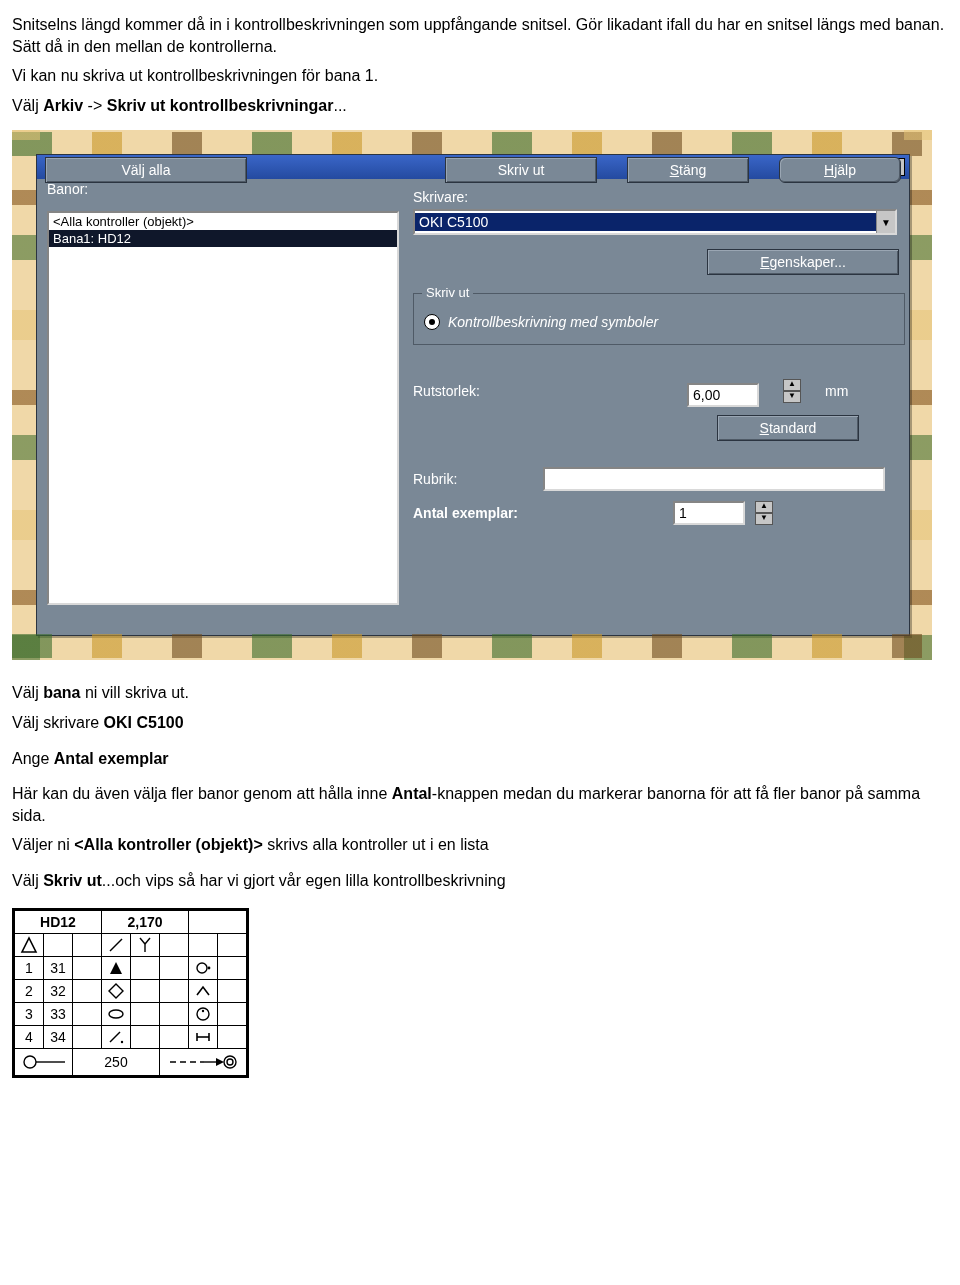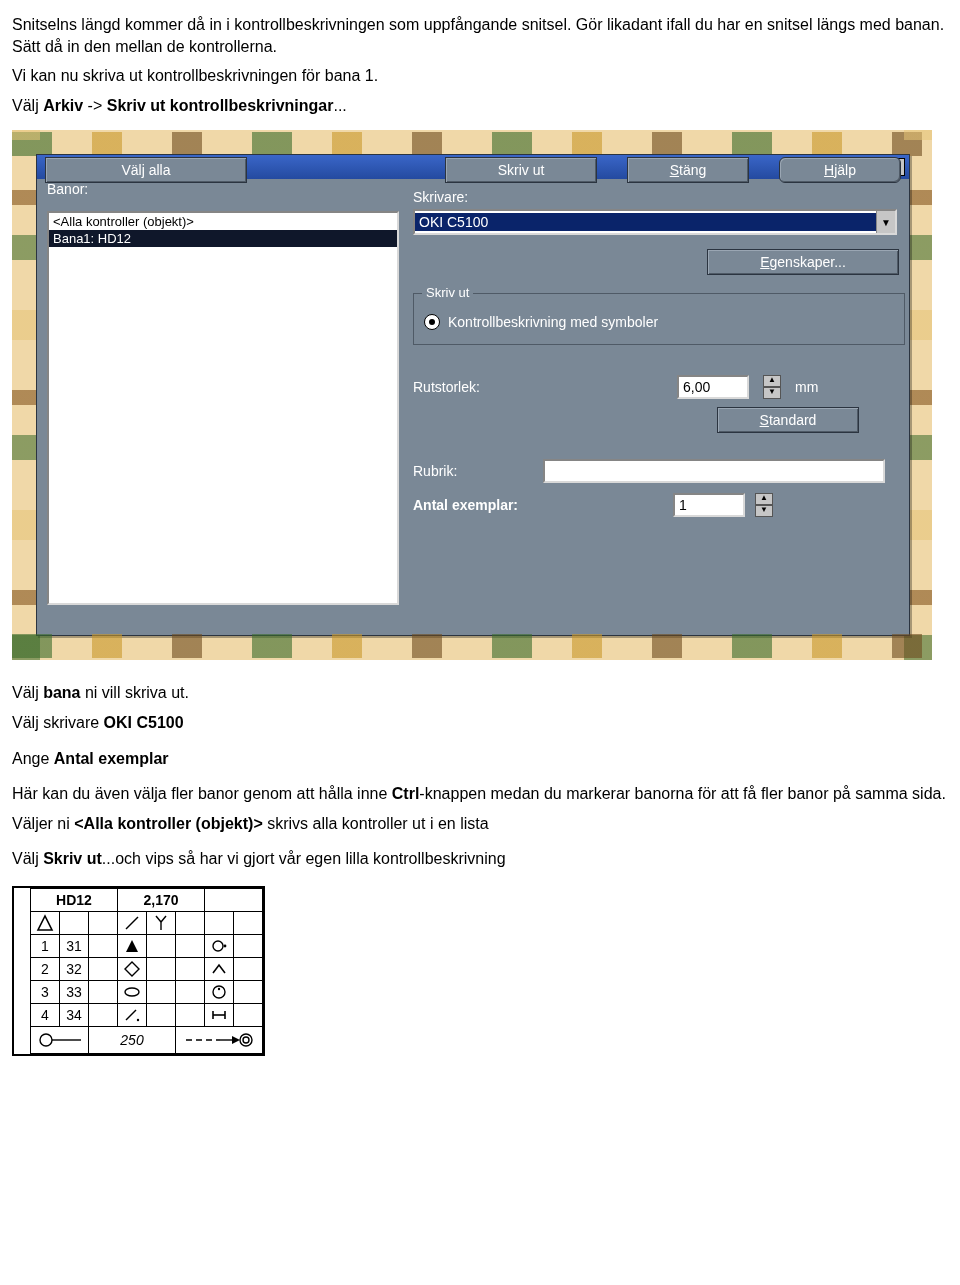--- a/index.html
+++ b/index.html
@@ -93,50 +93,49 @@
     background:#7a8896;border:1px solid #2b3440;
     box-shadow: inset 1px 1px 0 #9aa6b3, inset -1px -1px 0 #4f5a66;
     color:#fff;font-size:14px;text-align:center;
     display:inline-flex;align-items:center;justify-content:center;
   }
 
   .group{
     border:1px solid #4f5a66;position:relative;padding:16px 10px 10px 10px;margin-top:18px;width:470px;
   }
   .group .legend{position:absolute;top:-9px;left:8px;background:#7a8896;padding:0 4px;font-size:13px;}
-  .radio-row{display:flex;align-items:flex-start;gap:8px;margin:4px 0;}
+  .radio-row{display:flex;align-items:flex-start;gap:8px;margin:4px 0;font-style:italic;}
   .radio{
     width:14px;height:14px;border-radius:50%;background:#fff;border:1px solid #000;
     display:inline-flex;align-items:center;justify-content:center;
   }
   .radio.checked::after{content:"";width:6px;height:6px;border-radius:50%;background:#000;}
 
-  .num-row{display:flex;align-items:center;gap:14px;margin-top:30px;}
+  .num-row{display:flex;align-items:center;gap:24px;margin-top:30px;}
   .numbox{background:#fff;border:2px inset #d9d9d9;color:#000;padding:1px 4px;height:18px;display:inline-flex;align-items:center;}
   .spin{display:inline-flex;flex-direction:column;}
   .spin div{width:16px;height:10px;background:#c6c6c6;border:1px solid #555;font-size:8px;line-height:8px;text-align:center;color:#000;}
 
   .bottom-btns{position:absolute;left:8px;right:8px;bottom:8px;display:flex;gap:30px;align-items:center;}
   .bottom-btns .btn{height:24px;flex:1;}
   .bottom-btns .btn .u{text-decoration:underline;}
   .lbl-sm{font-size:14px;color:#fff;}
 
   
   .ctrl-table{
     border:2px solid #000; display:inline-block; font-family: Arial; font-size:14px;
     margin-top:8px;
-    padding-left:16px;
   }
   .ctrl-table table{border-collapse:collapse;}
   .ctrl-table td, .ctrl-table th{
     border:1px solid #000; width:28px; height:22px; text-align:center; vertical-align:middle; padding:0;
   }
   .ctrl-table .hdr td{font-weight:bold; height:22px;}
   .ctrl-table .wide{width:84px;}
-  .ctrl-table .foot td{height:26px;font-style:italic;}
+  .ctrl-table .foot td{height:26px;}
   svg.sym{width:18px;height:18px;display:block;margin:auto;}
 </style>
 </head>
 <body>
 
 
 
 
 <p class="doc-text">Snitselns längd kommer då in i kontrollbeskrivningen som uppfångande snitsel. Gör likadant ifall du har en snitsel längs med banan. Sätt då in den mellan de kontrollerna.</p>
 <p class="doc-text">Vi kan nu skriva ut kontrollbeskrivningen för bana 1.</p>
@@ -178,21 +177,21 @@
         <div class="group">
           <div class="legend">Skriv ut</div>
           <div class="radio-row">
             <span class="radio checked"></span>
             <span class="lbl-sm">Kontrollbeskrivning med symboler</span>
           </div>
         </div>
 
         <div class="num-row">
           <span class="lbl-sm" style="width:250px;">Rutstorlek:</span>
-          <span class="numbox" style="width:60px;">6,00</span>
+          <span class="numbox" style="width:60px;margin-top:8px;">6,00</span>
           <span class="spin">
               <div>▲</div>
               <div>▼</div>
             </span>
           <span class="lbl-sm">mm</span>
         </div>
         <div style="text-align:right;margin-top:8px;">
           <div class="btn" style="width:140px;height:24px;margin-right:40px;">
             <span><span style="text-decoration:underline;">S</span><span>tandard</span></span>
           </div>
@@ -231,21 +230,21 @@
 <p class="doc-text">
   <span>Välj </span><b>bana</b><span> ni vill skriva ut.</span>
 </p>
 <p class="doc-text">
   <span>Välj skrivare </span><b>OKI C5100</b>
 </p>
 <p class="doc-text" style="margin-top:14px;">
   <span>Ange </span><b>Antal exemplar</b>
 </p>
 <p class="doc-text" style="margin-top:14px;">
-  <span>Här kan du även välja fler banor genom att hålla inne </span><b>Ctrl</b><span>-knappen medan du markerar banorna för att få fler banor på samma sida.</span>
+  <span>Här kan du även välja fler banor genom att hålla inne </span><b>Antal</b><span>-knappen medan du markerar banorna för att få fler banor på samma sida.</span>
 </p>
 <p class="doc-text">
   <span>Väljer ni </span><b>&lt;Alla kontroller (objekt)&gt;</b><span> skrivs alla kontroller ut i en lista</span>
 </p>
 <p class="doc-text" style="margin-top:14px;">
   <span>Välj </span><b>Skriv ut</b><span>...och vips så har vi gjort vår egen lilla kontrollbeskrivning</span>
 </p>
 
 
 <div class="ctrl-table">

